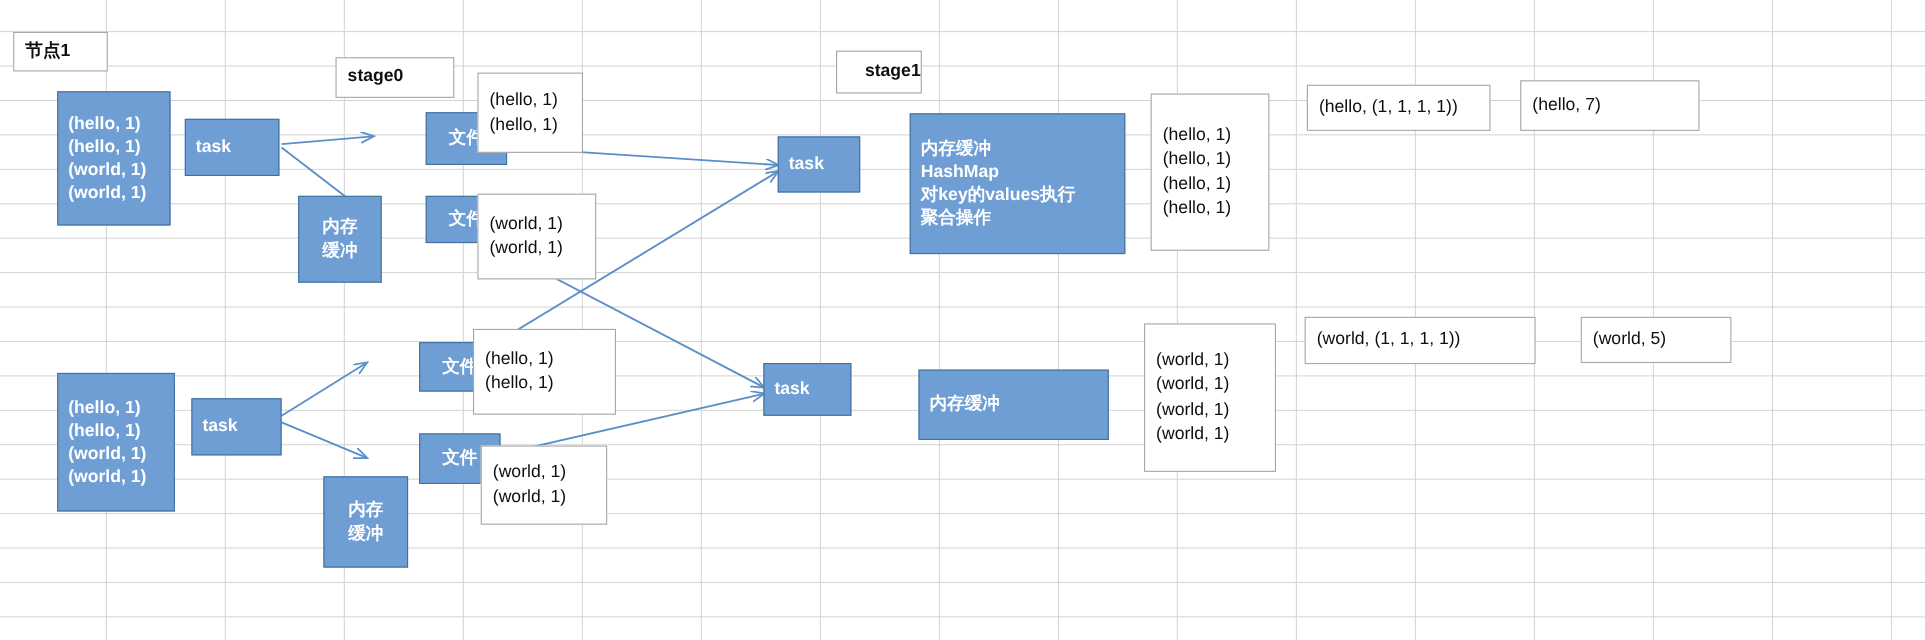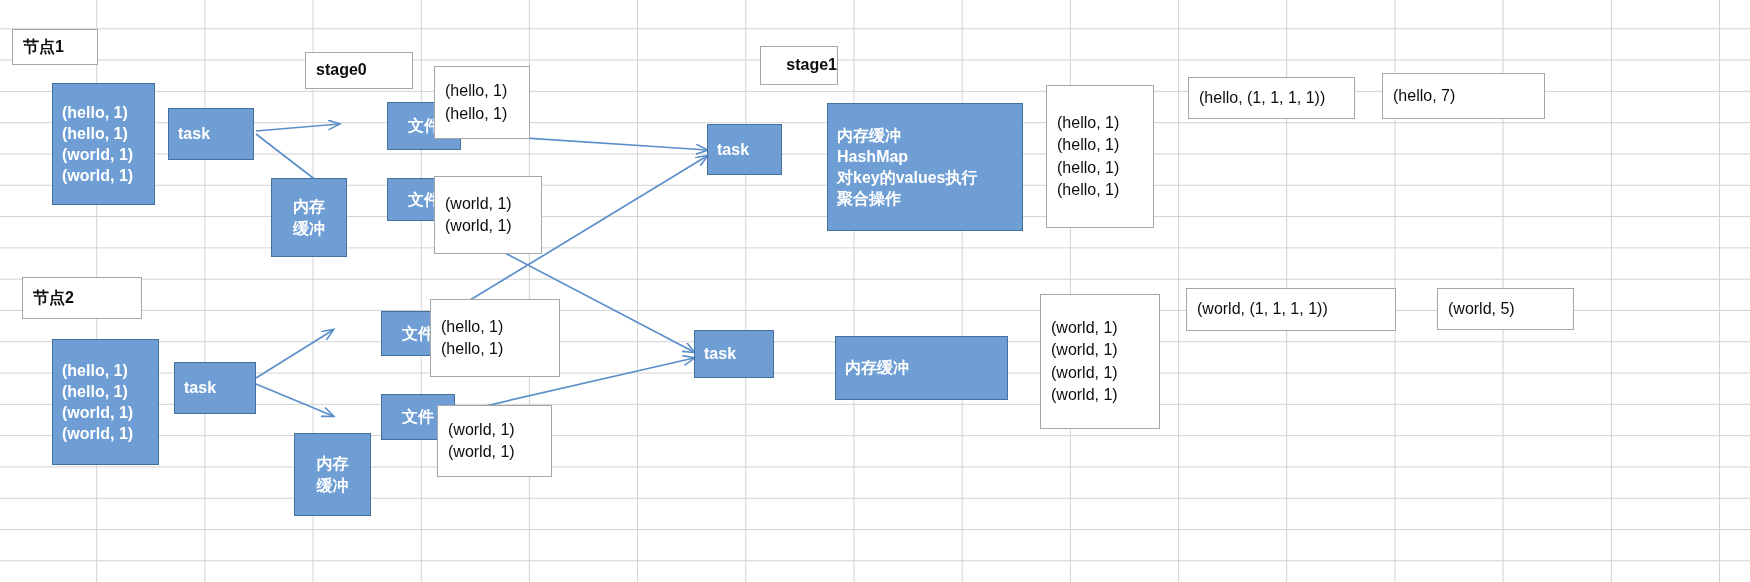--- a/index.html
+++ b/index.html
@@ -95,21 +95,20 @@
   <div class="box blue center" style="left:341px;top:178px;width:74px;height:43px;">文件</div>
 
   <div class="box white label" style="left:305px;top:52px;width:108px;height:37px;">stage0</div>
 
   <div class="box white" style="left:434px;top:66px;width:96px;height:73px;">(hello, 1)
 (hello, 1)</div>
 
   <div class="box white" style="left:434px;top:176px;width:108px;height:78px;">(world, 1)
 (world, 1)</div>
 
-  <div class="box white label" style="left:22px;top:277px;width:120px;height:42px;">节点2</div>
 
   <div class="box blue pad" style="left:52px;top:339px;width:107px;height:126px;">(hello, 1)
 (hello, 1)
 (world, 1)
 (world, 1)</div>
 
   <div class="box blue pad" style="left:174px;top:362px;width:82px;height:52px;">task</div>
 
   <div class="box blue center" style="left:248px;top:433px;width:77px;height:83px;">内存
 缓冲</div>

